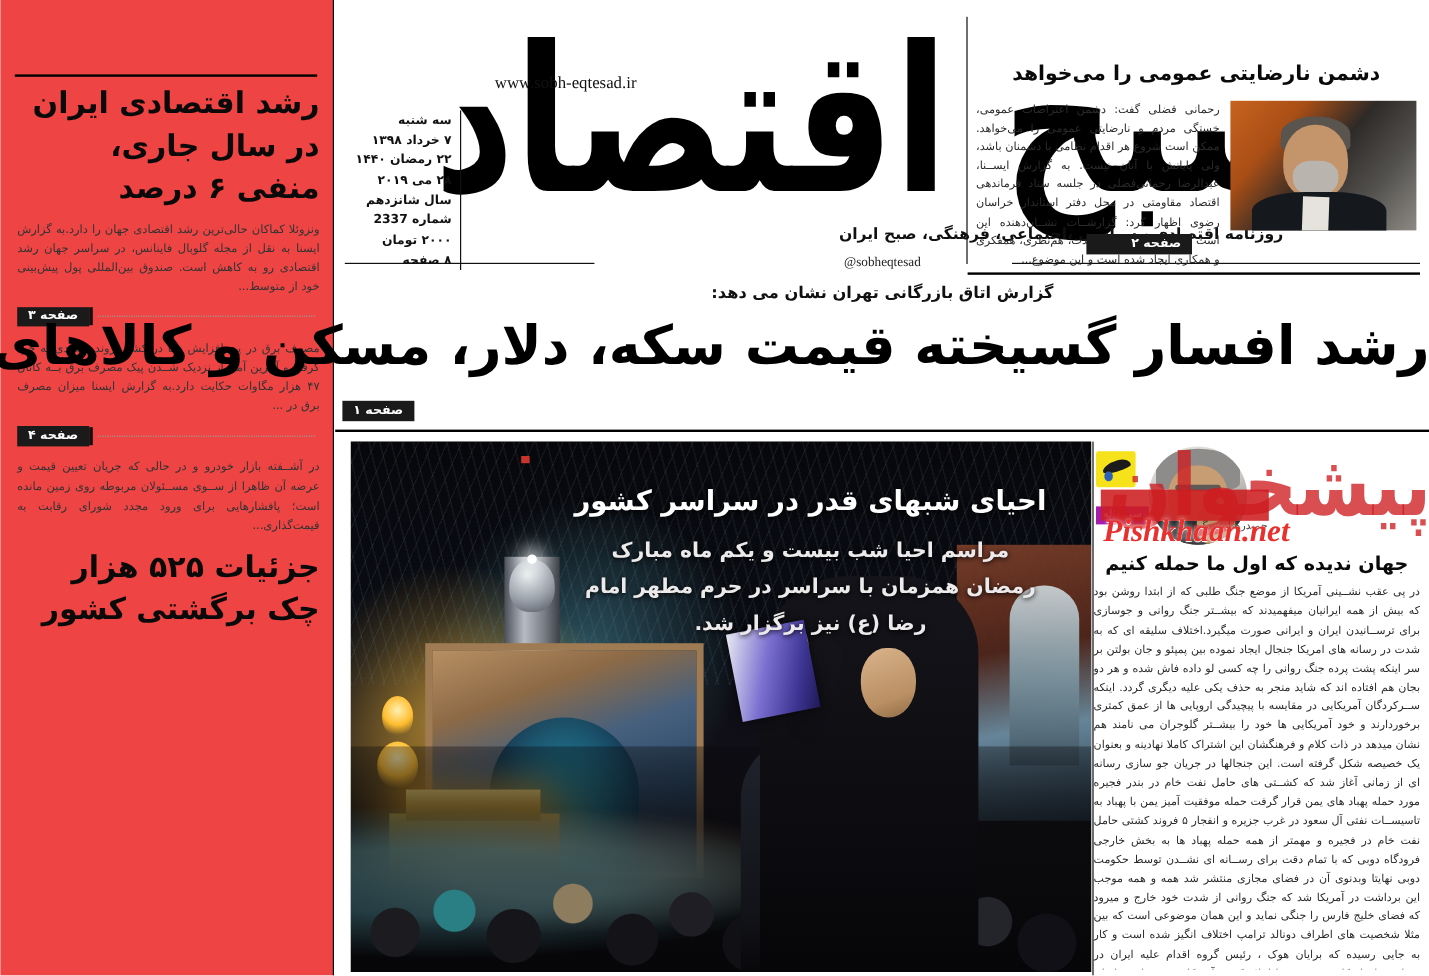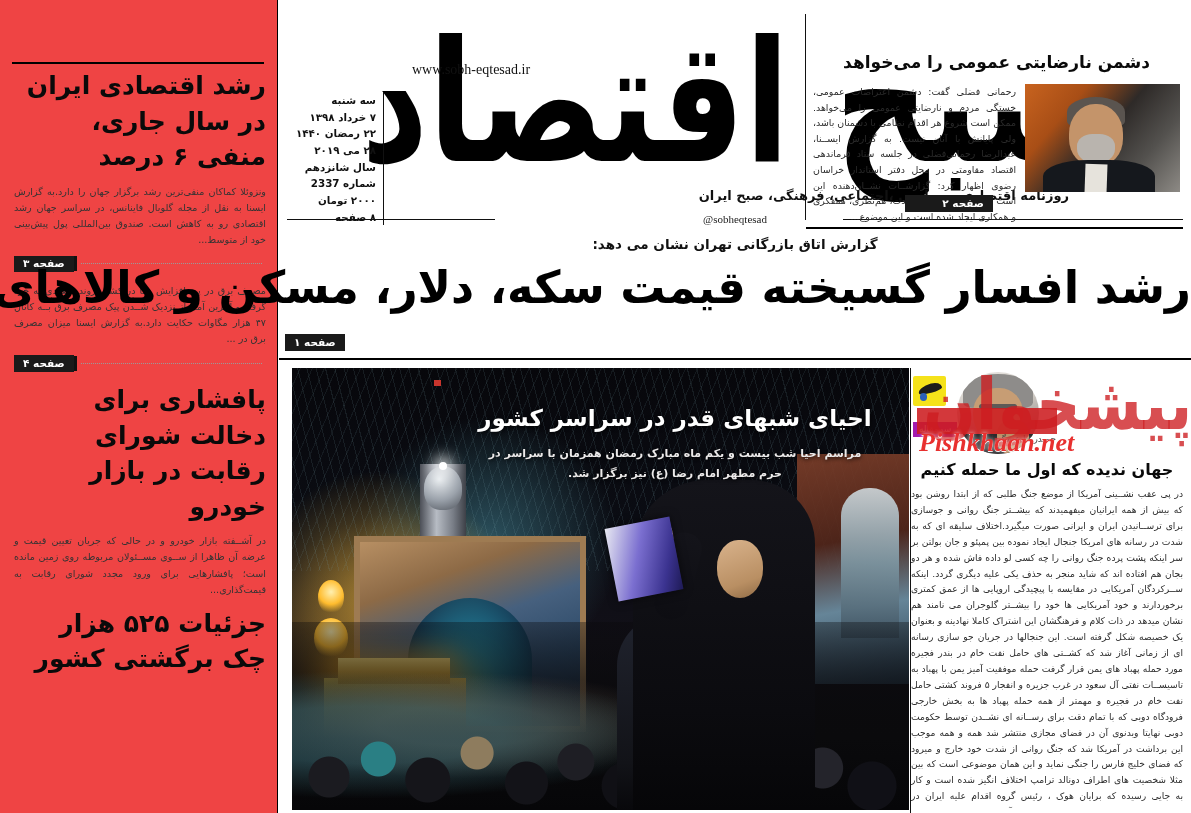--- a/index.html
+++ b/index.html
@@ -496,21 +496,21 @@
   }
   .mp-cap-title {
     font-size: 23px;
     font-weight: bold;
     color: #fff;
     line-height: 1.3;
     text-shadow: 0 1px 5px rgba(0,0,0,.95);
     margin-bottom: 10px;
   }
   .mp-cap-sub {
-    font-size: 11px;
+    font-size: 17px;
     font-weight: bold;
     color: #eceaea;
     line-height: 1.8;
     text-shadow: 0 1px 4px rgba(0,0,0,.95);
     padding: 0 16px;
   }
 
   
   .opcol {
     position: absolute;
@@ -636,39 +636,38 @@
 <body>
 
 <div class="page">
 
   <div class="sidebar">
     <div class="sidebar-rule"></div>
     <div class="sb-topline"></div>
 
     <div class="sb-item" style="margin-top:38px;">
       <div class="sb-headline">رشد اقتصادی ایران در سال جاری، منفی ۶ درصد</div>
-      <div class="sb-body">ونزوئلا کماکان منفی‌ترین رشد برگزار جهان را دارد.به گزارش ایسنا به نقل از مجله گلوبال فاینانس، در سراسر جهان رشد اقتصادی رو به کاهش است. صندوق بین‌المللی پول پیش‌بینی خود از متوسط...</div>
+      <div class="sb-body">ونزوئلا کماکان حالی‌ترین رشد اقتصادی جهان را دارد.به گزارش ایسنا به نقل از مجله گلوبال فاینانس، در سراسر جهان رشد اقتصادی رو به کاهش است. صندوق بین‌المللی پول پیش‌بینی خود از متوسط...</div>
       <div class="sb-pagerow">
         <span class="pagebadge">صفحه ۳</span>
         <span class="tick"></span>
         <span class="dash"></span>
       </div>
     </div>
 
     <div class="sb-item">
       <div class="sb-body">مصرف برق در پی افزایش دما در کشور روند صعودی به خود گرفته و آخرین آمار از نزدیک شــدن پیک مصرف برق بــه کانال ۴۷ هزار مگاوات حکایت دارد.به گزارش ایسنا میزان مصرف برق در ...</div>
       <div class="sb-pagerow">
         <span class="pagebadge">صفحه ۴</span>
         <span class="tick"></span>
         <span class="dash"></span>
       </div>
     </div>
 
     <div class="sb-item">
-      <div class="sb-headline">پافشاری برای دخالت شورای رقابت در بازار خودرو</div>
       <div class="sb-body">در آشــفته بازار خودرو و در حالی که جریان تعیین قیمت و عرضه آن ظاهرا از ســوی مســئولان مربوطه روی زمین مانده است؛ پافشارهایی برای ورود مجدد شورای رقابت به قیمت‌گذاری...</div>
     </div>
 
     <div class="sb-item">
       <div class="sb-headline">جزئیات ۵۲۵ هزار چک برگشتی کشور</div>
 
     </div>
 
   </div>
 

